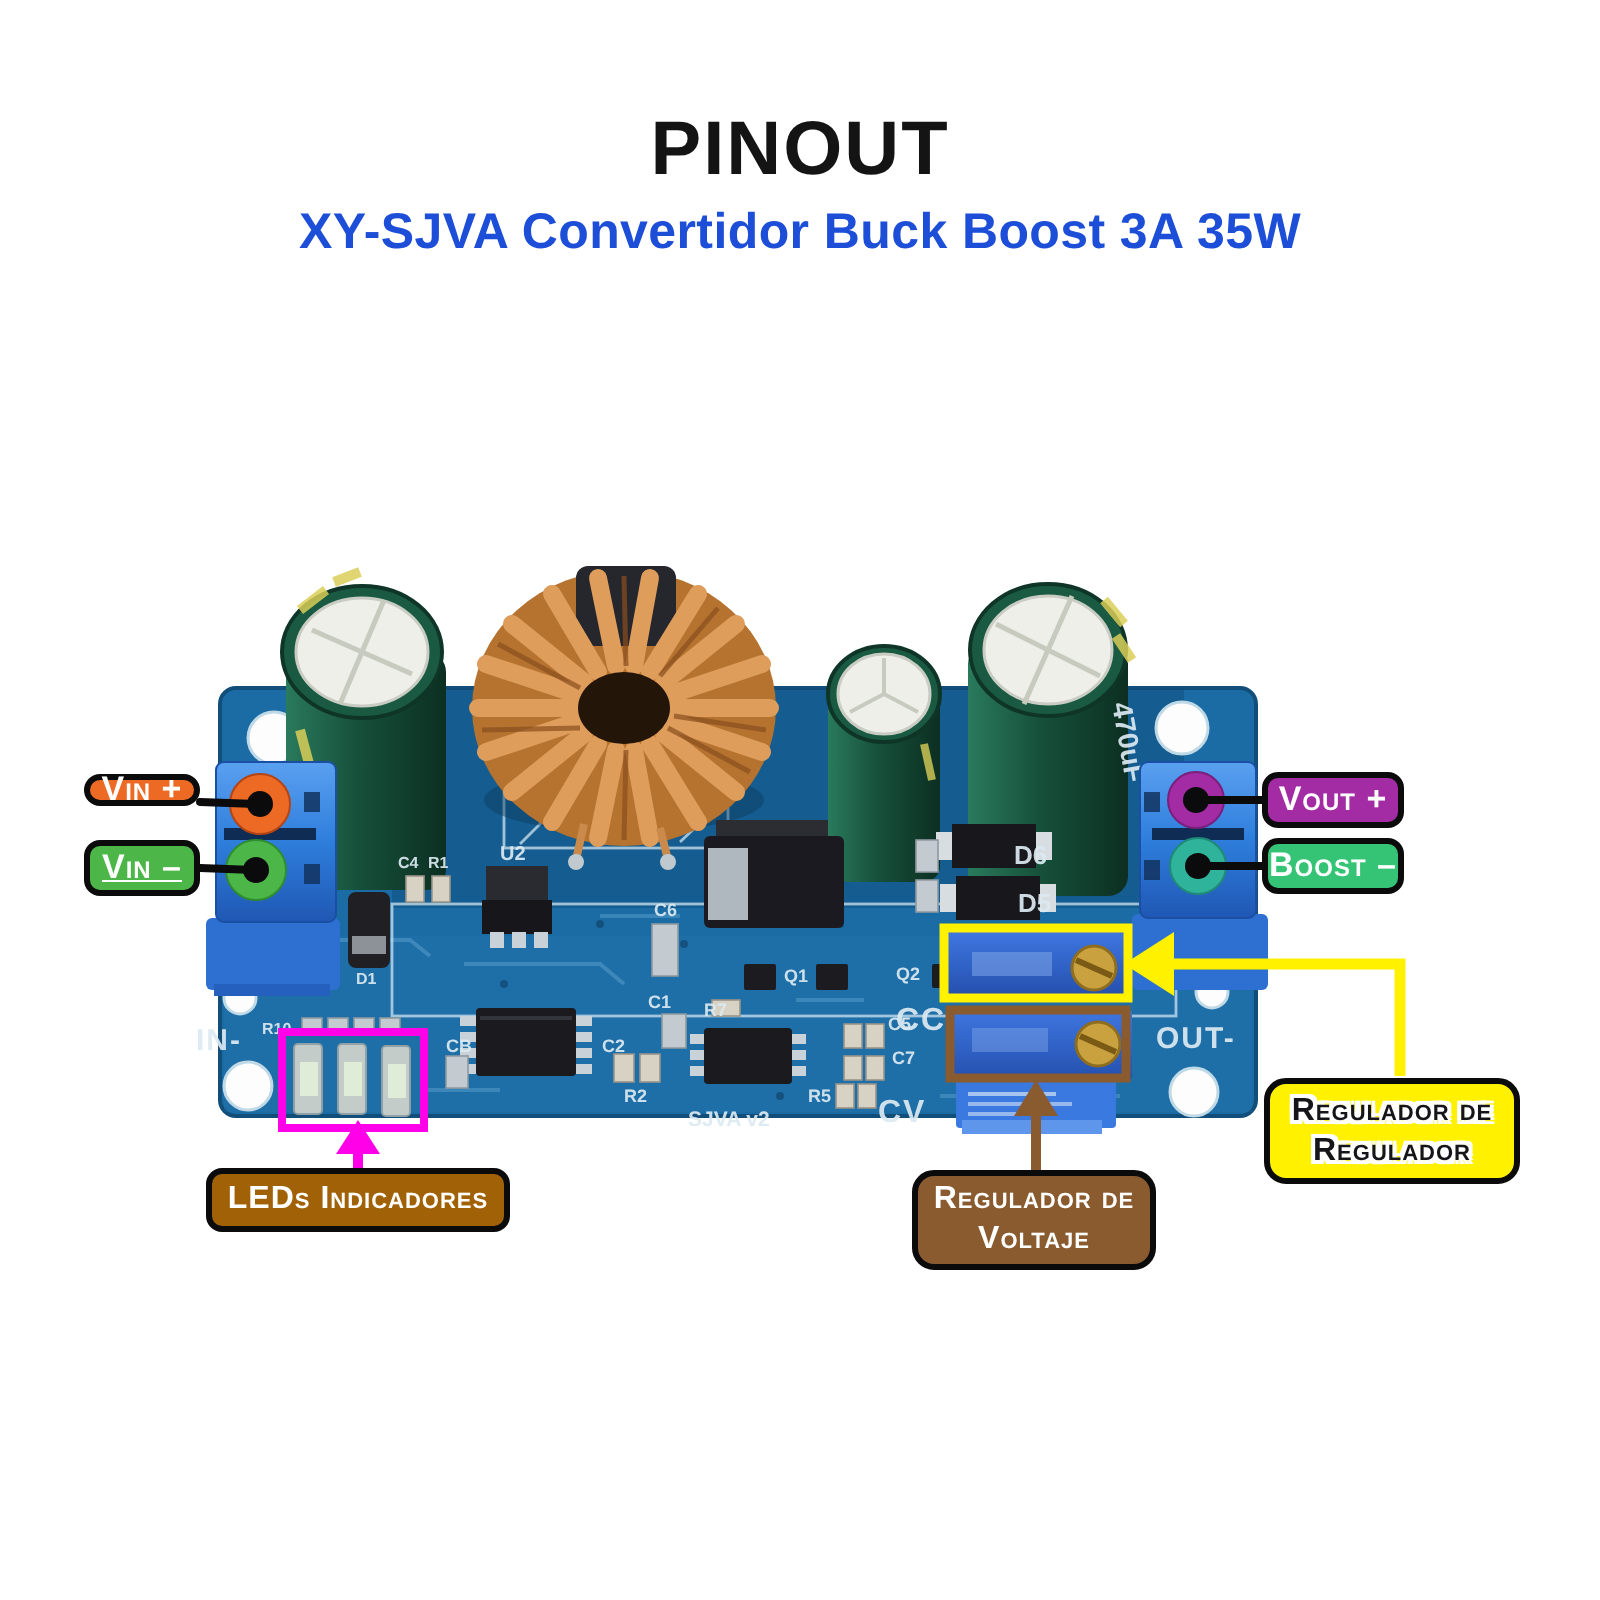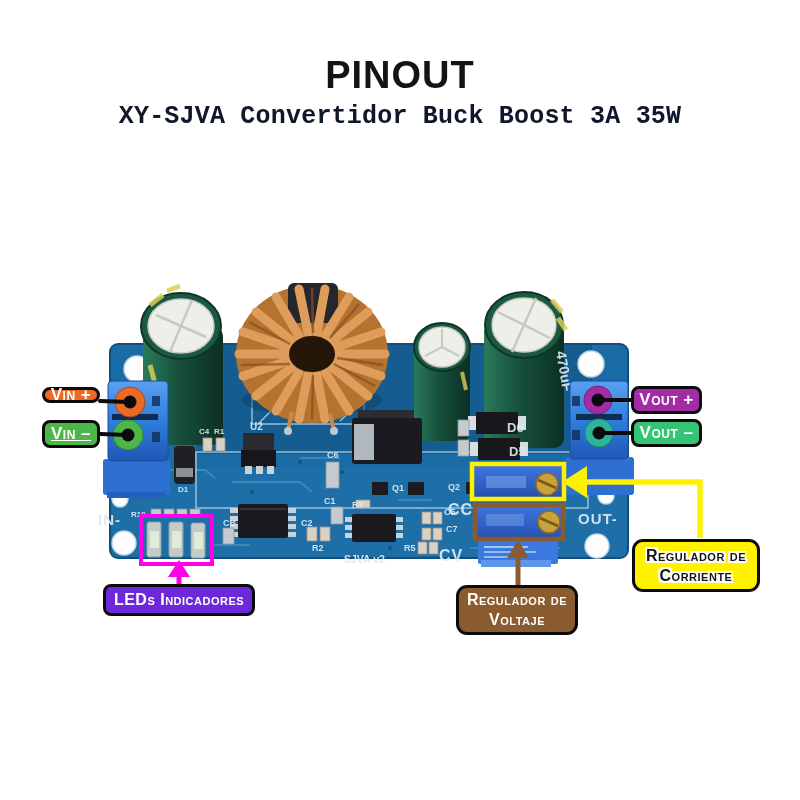--- a/index.html
+++ b/index.html
@@ -1,30 +1,30 @@
 <!DOCTYPE html>
 <html><head>
 <meta charset="utf-8">
 <style>
   html,body{margin:0;padding:0;background:#ffffff;}
   .canvas{position:relative;width:800px;height:800px;background:#ffffff;overflow:hidden;
           font-family:"Liberation Sans",sans-serif;padding-left:32px;}
   .header{position:absolute;top:54px;left:0;width:800px;text-align:center;}
   .title{font-size:38px;font-weight:900;color:#141414;letter-spacing:1px;line-height:42px;}
-  .subtitle{font-size:25px;font-weight:800;color:#0f172a;margin-top:6px;letter-spacing:0.2px;font-family:Liberation Mono, monospace;}
+  .subtitle{font-size:25px;font-weight:800;color:#1d4ed8;margin-top:6px;letter-spacing:0.2px;}
   svg.scene{position:absolute;left:0;top:0;width:800px;height:800px;}
   .pill{position:absolute;z-index:3;border:3.5px solid #0b0b0b;border-radius:8px;color:#ffffff;
         font-weight:800;font-variant:small-caps;display:flex;align-items:center;justify-content:center;
         box-sizing:border-box;letter-spacing:.5px;text-align:center;}
   .pill.two-line{flex-direction:column;line-height:20px;}
   #lbl-vin-plus {left:42px;top:387px;width:58px;height:16px;background:#ED6A24;font-size:17px;}
   #lbl-vin-minus{left:42px;top:420px;width:58px;height:28px;background:#4CB748;font-size:17px;text-decoration:underline;}
   #lbl-vout-plus {left:631px;top:386px;width:71px;height:28px;background:#A32CA5;font-size:17px;text-align:center;}
   #lbl-vout-minus{left:631px;top:419px;width:71px;height:28px;background:#35C375;font-size:17px;}
-  #lbl-leds{left:103px;top:584px;width:152px;height:32px;background:#6d28d9;font-size:16px;}
+  #lbl-leds{left:103px;top:584px;width:152px;height:32px;background:#a16207;font-size:16px;}
   #lbl-reg-voltaje{left:456px;top:585px;width:122px;height:50px;background:#8A5B2F;font-size:16px;border-radius:11px;}
   #lbl-reg-corriente{left:632px;top:539px;width:128px;height:53px;background:#FFF100;font-size:16px;
       border-radius:11px;color:#15151a;
       text-shadow:-2px -2px 0 #fff,2px -2px 0 #fff,-2px 2px 0 #fff,2px 2px 0 #fff,0 -2px 0 #fff,0 2px 0 #fff,-2px 0 0 #fff,2px 0 0 #fff;}
   .silk{fill:#DCEAF2;font-weight:700;font-family:"Liberation Sans",sans-serif;opacity:.92;}
 </style>
 </head>
 <body>
 
 <div class="canvas">
@@ -344,24 +344,24 @@
 
       <rect x="475" y="505" width="88" height="34" fill="none" stroke="#8A5B2F" stroke-width="4.5"></rect>
       <line x1="518" y1="556" x2="518" y2="586" stroke="#8A5B2F" stroke-width="5"></line>
       <polygon points="518,540 507,558 529,558" fill="#8A5B2F"></polygon>
     </g>
   </svg>
 
   <div class="pill" id="lbl-vin-plus">Vin +</div>
   <div class="pill" id="lbl-vin-minus">Vin –</div>
   <div class="pill" id="lbl-vout-plus">Vout +</div>
-  <div class="pill" id="lbl-vout-minus">Vout –</div>
+  <div class="pill" id="lbl-vout-minus">Boost –</div>
   <div class="pill" id="lbl-leds">LEDs Indicadores</div>
   <div class="pill two-line" id="lbl-reg-voltaje">
     <span>Regulador de</span>
     <span>Voltaje</span>
   </div>
   <div class="pill two-line" id="lbl-reg-corriente">
     <span>Regulador de</span>
-    <span>Corriente</span>
+    <span>Regulador</span>
   </div>
 
 </div>
 
 </body></html>

